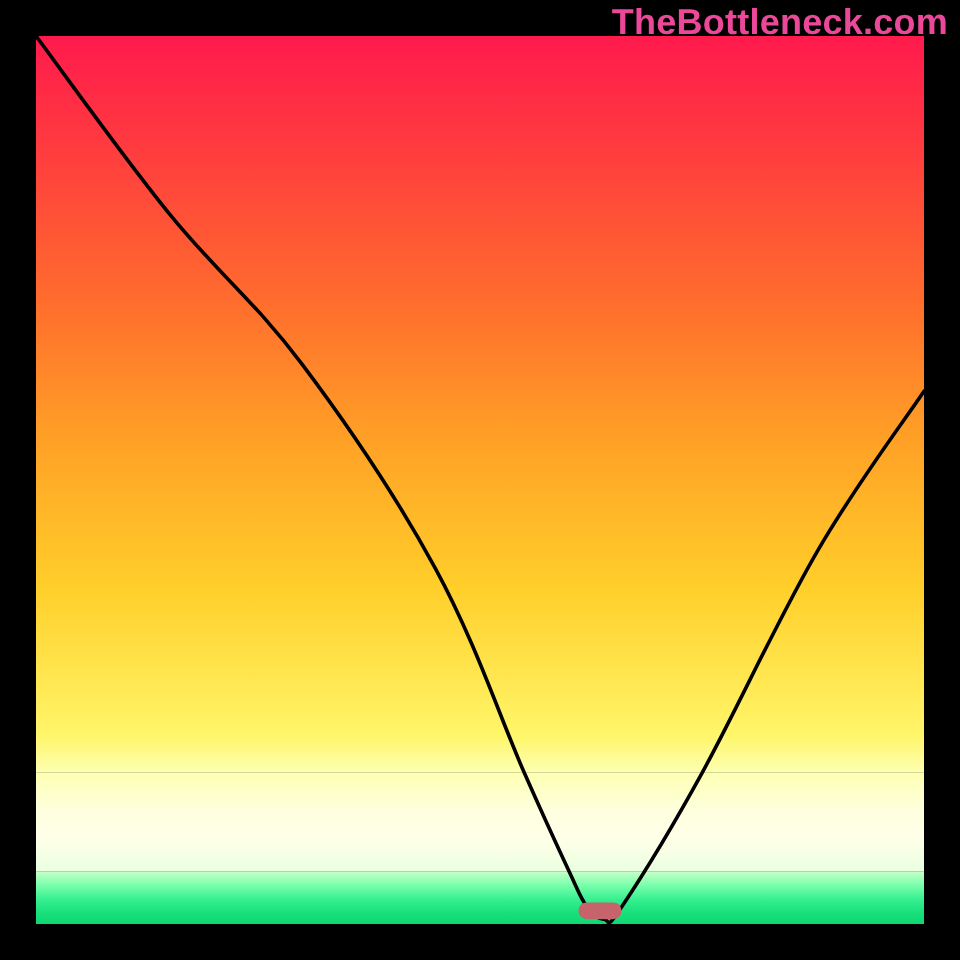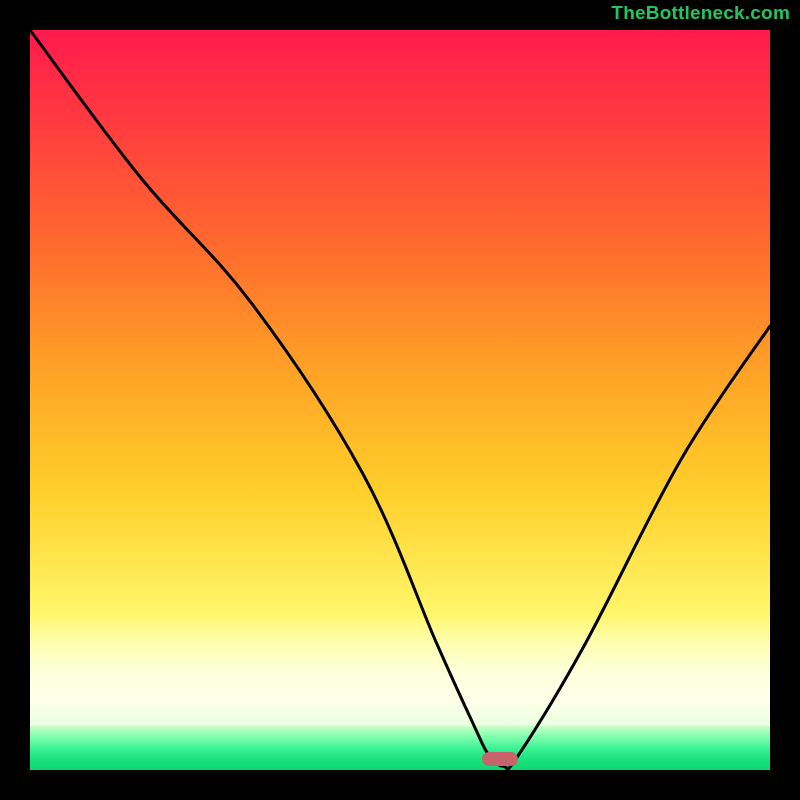--- a/index.html
+++ b/index.html
@@ -14,22 +14,22 @@
   .frame {
     position: relative;
     width: 800px;
     height: 800px;
     background: #000;
   }
   .watermark {
     position: absolute;
     top: 2px;
     right: 10px;
-    color: #22c55e;
-    font-size: 19px;
+    color: #ec4899;
+    font-size: 30px;
     font-weight: 600;
     letter-spacing: 0.2px;
     z-index: 5;
   }
   .plot-area {
     position: absolute;
     left: 30px;
     top: 30px;
     width: 740px;
     height: 740px;

